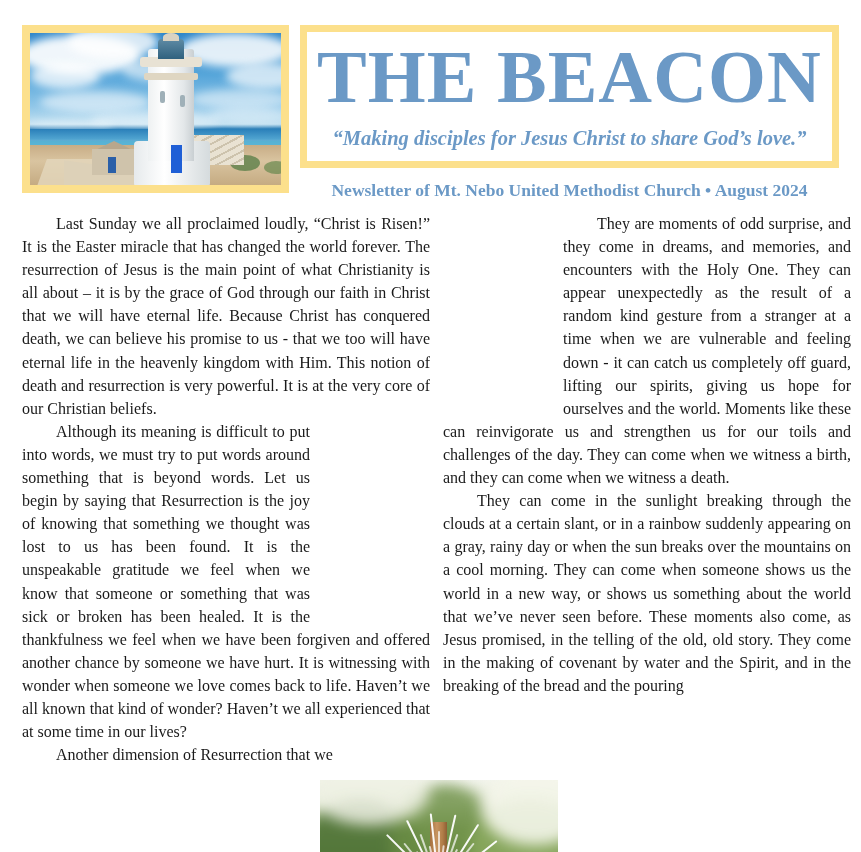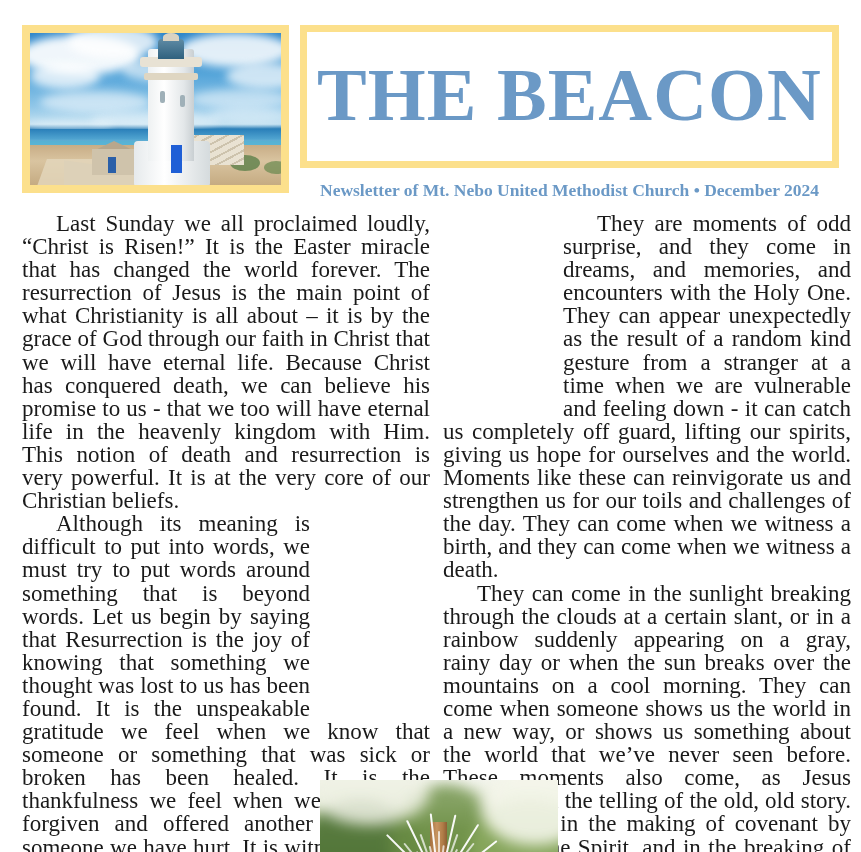--- a/index.html
+++ b/index.html
@@ -173,21 +173,21 @@
     overflow: hidden;
   }
   .col {
     position: absolute;
     top: 0;
     width: 408px;
     height: 640px;
     overflow: hidden;
     text-align: justify;
     font-family: "Liberation Serif", "DejaVu Serif", serif;
-    font-size: 23px;
+    font-size: 16px;
     line-height: 23.1px;
     hyphens: none;
   }
   .col-left { left: 22px; }
   .col-right { left: 443px; }
   .col p {
     margin: 0;
     text-indent: 34px;
     text-align: justify;
   }
@@ -272,24 +272,25 @@
       <div class="lantern-top"></div>
       <div class="win1"></div>
         <div class="win2"></div>
       <div class="blue-door"></div>
     </div>
   </div>
 
   <div class="title-frame">
     <div class="title-inner">
       <div class="beacon-title">THE BEACON</div>
+      <div class="tagline">“Making disciples for Jesus Christ to share God’s love.”</div>
     </div>
   </div>
 
-  <div class="subtitle">Newsletter of Mt. Nebo United Methodist Church • December 2024</div>
+  <div class="subtitle">Newsletter of Mt. Nebo United Methodist Church • August 2024</div>
 </div>
 
 <div class="article">
 
   <div class="col col-left">
     <p>Last Sunday we all proclaimed loudly, “Christ is Risen!”  It is the Easter miracle that has changed the world forever.  The resurrection of Jesus is the main point of what Christianity is all about – it is by the grace of God through our faith in Christ that we will have eternal life.  Because Christ has conquered death, we can believe his promise to us - that we too will have eternal life in the heavenly kingdom with Him.  This notion of death and resurrection is very powerful.  It is at the very core of our Christian beliefs.</p>
     <div class="float-right-gap"></div>
     <p>Although its meaning is difficult to put into words, we must try to put words around something that is beyond words. Let us begin by saying that Resurrection is the joy of knowing that something we thought was lost to us has been found.  It is the unspeakable gratitude we feel when we know that someone or something that was sick or broken has been healed.  It is the thankfulness we feel when we have been forgiven and offered another chance by someone we have hurt.  It is witnessing with wonder when someone we love comes back to life.  Haven’t we all known that kind of wonder? Haven’t we all experienced that at some time in our lives?</p>
     <p>Another dimension of Resurrection that we</p>
   </div>

